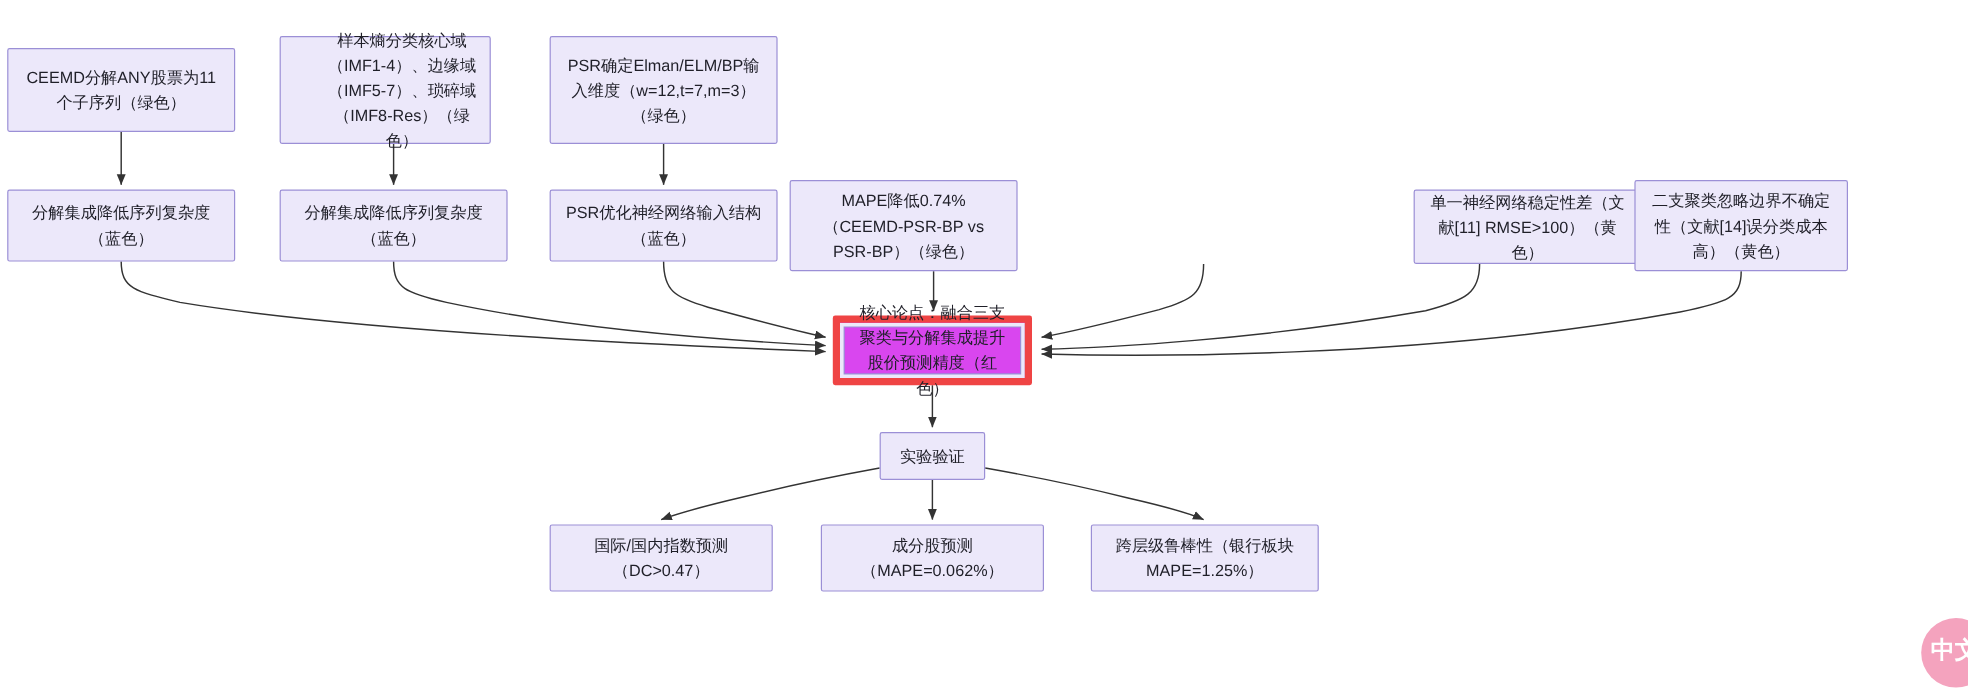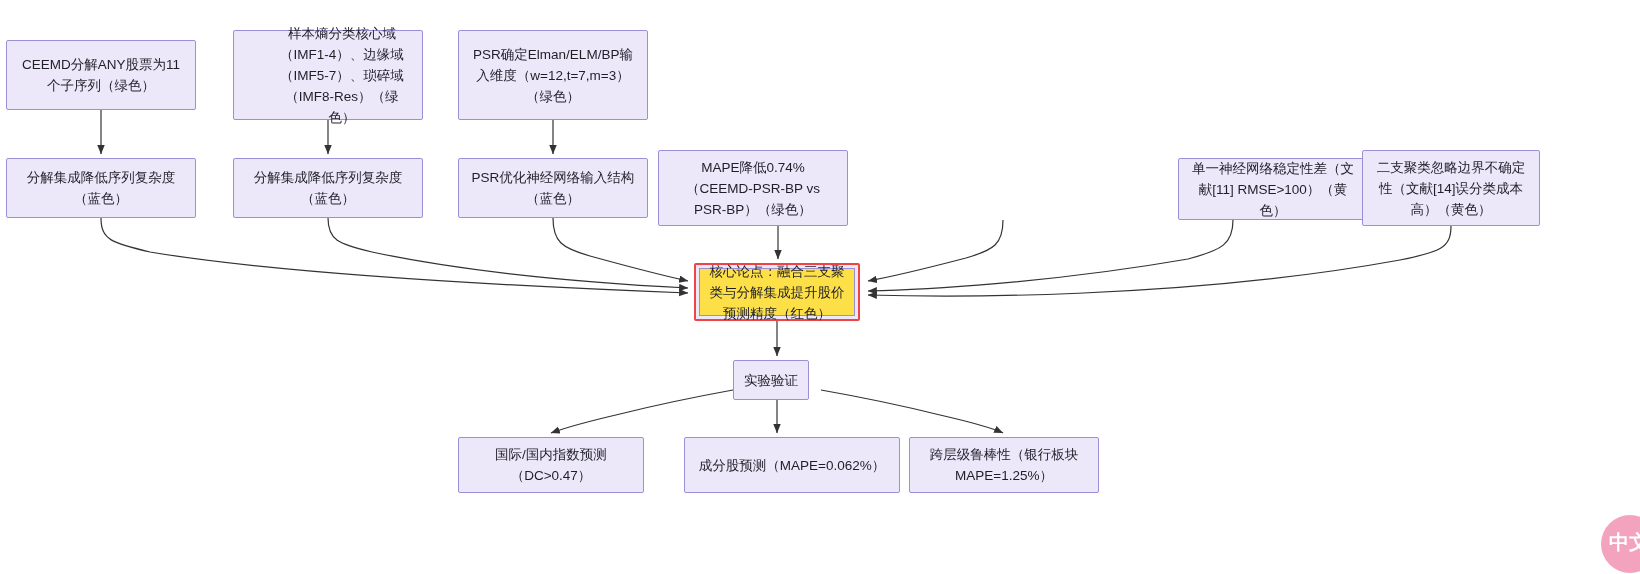--- a/index.html
+++ b/index.html
@@ -39,23 +39,23 @@
     font-size: 13.5px;
     line-height: 21px;
     padding: 4px 10px;
     z-index: 2;
   }
   .node span {
     display: block;
     width: 100%;
   }
   .node.core {
-    border: 2px solid #ef4444;
+    border: 6px solid #ef4444;
     box-shadow: inset 0 0 0 3px #ECE8FA, inset 0 0 0 4px #9B8FD6;
-    background: #fde047;
+    background: #d946ef;
   }
   .node.small {
     font-size: 13.5px;
   }
   .watermark {
     position: absolute;
     width: 58px;
     height: 58px;
     border-radius: 50%;
     background: #F4A3BE;
@@ -107,21 +107,21 @@
       <path d="M733,390 C700,396 660,404 620,414 C590,421 570,426 551,433"></path>
       <path d="M777,400 L777,433"></path>
       <path d="M821,390 C855,396 900,405 940,415 C975,423 992,428 1003,433"></path>
     </g>
   </svg>
 
   <div class="node" style="left:6px; top:40px; width:190px; height:70px;">
     <span>CEEMD分解ANY股票为11个子序列（绿色）</span>
   </div>
 
-  <div class="node" style="left:233px; top:30px; width:190px; height:90px;padding-left:38px;">
+  <div class="node" style="left:233px; top:30px; width:176px; height:90px;padding-left:38px;">
     <span>样本熵分类核心域（IMF1-4）、边缘域（IMF5-7）、琐碎域（IMF8-Res）（绿色）</span>
   </div>
 
   <div class="node" style="left:458px; top:30px; width:190px; height:90px;">
     <span>PSR确定Elman/ELM/BP输入维度（w=12,t=7,m=3）（绿色）</span>
   </div>
 
   <div class="node" style="left:6px; top:158px; width:190px; height:60px;">
     <span>分解集成降低序列复杂度（蓝色）</span>
   </div>
@@ -144,29 +144,29 @@
   </div>
 
   <div class="node" style="left:1362px; top:150px; width:178px; height:76px;">
     <span>二支聚类忽略边界不确定性（文献[14]误分类成本高）（黄色）</span>
   </div>
 
   <div class="node core" style="left:694px; top:263px; width:166px; height:58px;">
     <span>核心论点：融合三支聚类与分解集成提升股价预测精度（红色）</span>
   </div>
 
-  <div class="node small" style="left:733px; top:360px; width:76px; height:40px;">
+  <div class="node small" style="left:733px; top:360px; width:88px; height:40px;">
     <span>实验验证</span>
   </div>
 
   <div class="node" style="left:458px; top:437px; width:186px; height:56px;">
     <span>国际/国内指数预测（DC&gt;0.47）</span>
   </div>
 
-  <div class="node" style="left:684px; top:437px; width:216px; height:56px;">
+  <div class="node" style="left:684px; top:437px; width:186px; height:56px;">
     <span>成分股预测（MAPE=0.062%）</span>
   </div>
 
   <div class="node" style="left:909px; top:437px; width:190px; height:56px;justify-content:flex-end;">
     <span>跨层级鲁棒性（银行板块MAPE=1.25%）</span>
   </div>
 
   <div class="watermark" style="left:1601px; top:515px;">
     <span class="wm-text">中文</span>
   </div>

